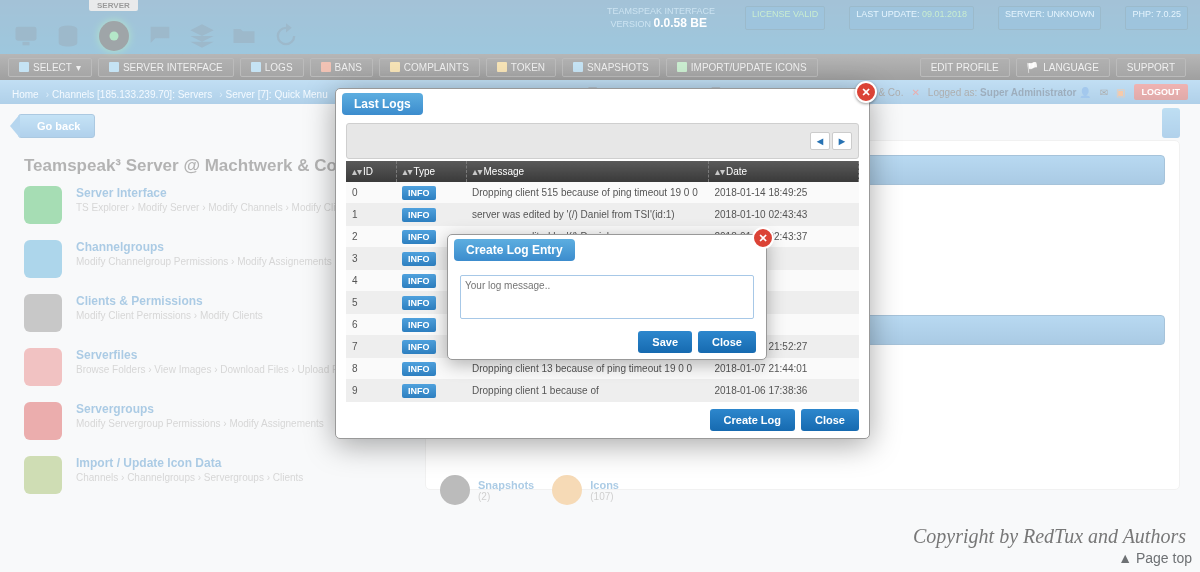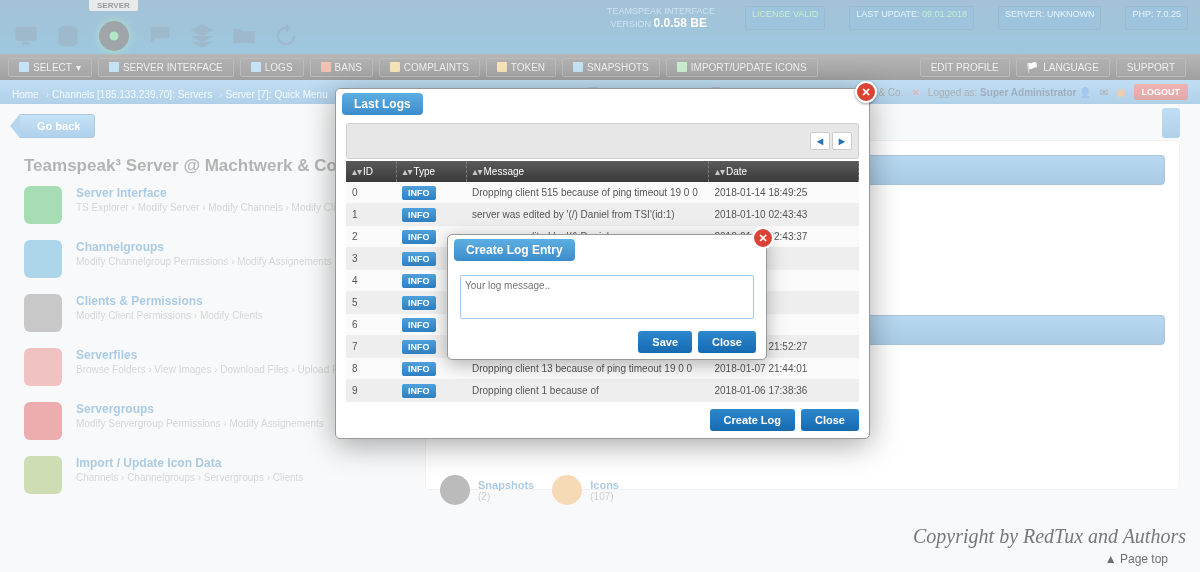--- a/index.html
+++ b/index.html
@@ -62,21 +62,21 @@
 .sort{display:inline-block;width:8px;height:8px;margin-right:3px;opacity:.7}
 .dlg .dft{height:36px;display:flex;justify-content:flex-end;align-items:center;gap:6px;padding:0 10px}
 .bluebtn{background:linear-gradient(#2d87cd,#166ab0);color:#fff;border:none;font-weight:bold;font-size:11px;padding:5px 14px;border-radius:3px;cursor:pointer}
 
 .dlg2{position:absolute;left:447px;top:234px;width:320px;background:#fff;border:1px solid #999;border-radius:5px;box-shadow:0 4px 18px rgba(0,0,0,.3)}
 .dlg2 .dtl{display:inline-block;background:linear-gradient(#5daee0,#3c8ccd);color:#fff;font-weight:bold;font-size:12px;padding:4px 12px;border-radius:4px;margin:4px 0 0 6px}
 .dlg2 .close-x{position:absolute;right:-8px;top:-8px;width:22px;height:22px;background:#db4336;border:2px solid #fff;border-radius:11px;color:#fff;text-align:center;line-height:18px;font-weight:bold;cursor:pointer}
 .dlg2 textarea{width:calc(100% - 24px);margin:14px 12px 4px 12px;height:44px;border:1px solid #a7c8e7;border-radius:2px;font-size:10px;padding:4px;color:#999;resize:none}
 .dlg2 .dft{height:34px;display:flex;justify-content:flex-end;align-items:center;gap:6px;padding:0 10px}
 
-.foot{position:absolute;right:32px;bottom:6px;color:#6e7174;font-size:12px}
+.foot{position:absolute;right:8px;bottom:6px;color:#6e7174;font-size:14px}
 .copy{position:absolute;right:14px;bottom:24px;font-family:Georgia,serif;font-size:20px;color:#777;font-style:italic}
 .savebar{position:absolute;right:20px;top:108px;width:18px;height:30px;background:linear-gradient(#5daee0,#3c8ccd);border-radius:3px}
 .tablewrap{max-height:310px;overflow:hidden}
 </style>
 </head>
 <body>
 
 <div class="hdr">
   <div class="server-tab">SERVER</div>
   <div class="icons">

